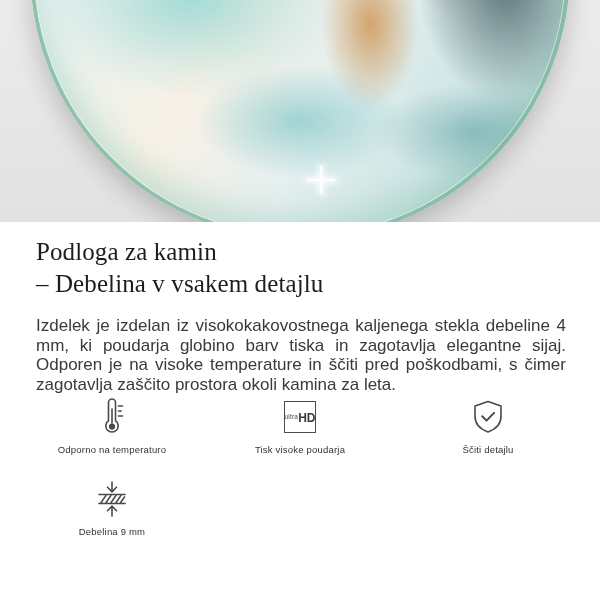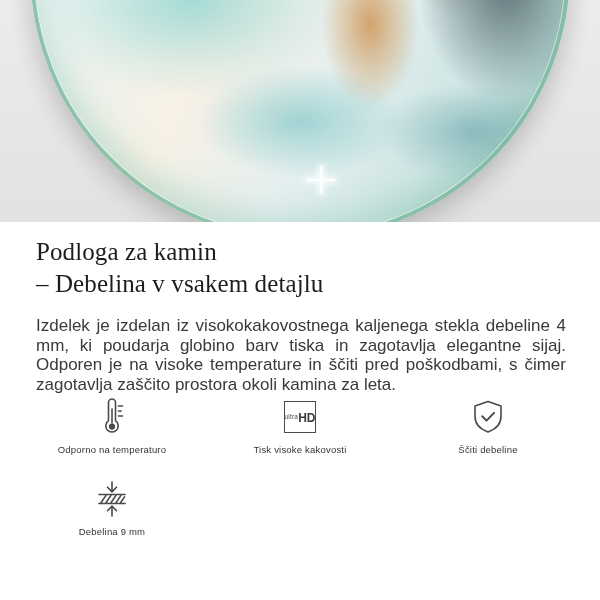--- a/index.html
+++ b/index.html
@@ -226,31 +226,31 @@
       <div class="f-label">Odporno na temperaturo</div>
     </div>
 
     <div class="feature">
       <div class="f-icon">
         <div class="hdbox">
           <span class="t1">ultra</span>
           <span class="t2">HD</span>
         </div>
       </div>
-      <div class="f-label">Tisk visoke kakovosti</div>
+      <div class="f-label">Tisk visoke poudarja</div>
     </div>
 
     <div class="feature">
       <div class="f-icon">
         <svg width="34" height="40" viewBox="0 0 34 40" fill="none" stroke="#4a4a4a" stroke-width="1.6" stroke-linejoin="round" stroke-linecap="round">
           <path d="M17 4.5 30 9v10.5c0 7.6-5.3 12.7-13 15.4C9.3 32.2 4 27.1 4 19.5V9L17 4.5z"></path>
           <path d="M11.2 19.3l4.3 4.3 7.6-7.7" stroke-width="2"></path>
         </svg>
       </div>
-      <div class="f-label">Ščiti debeline</div>
+      <div class="f-label">Ščiti detajlu</div>
     </div>
 
 
 
     <div class="feature">
       <div class="f-icon">
         <svg width="36" height="40" viewBox="0 0 36 40" fill="none" stroke="#4a4a4a" stroke-width="1.6" stroke-linecap="round">
           <line x1="18" y1="3" x2="18" y2="12"></line>
           <path d="M13.5 8.2 18 12.8l4.5-4.6"></path>
           <line x1="18" y1="37" x2="18" y2="28"></line>

